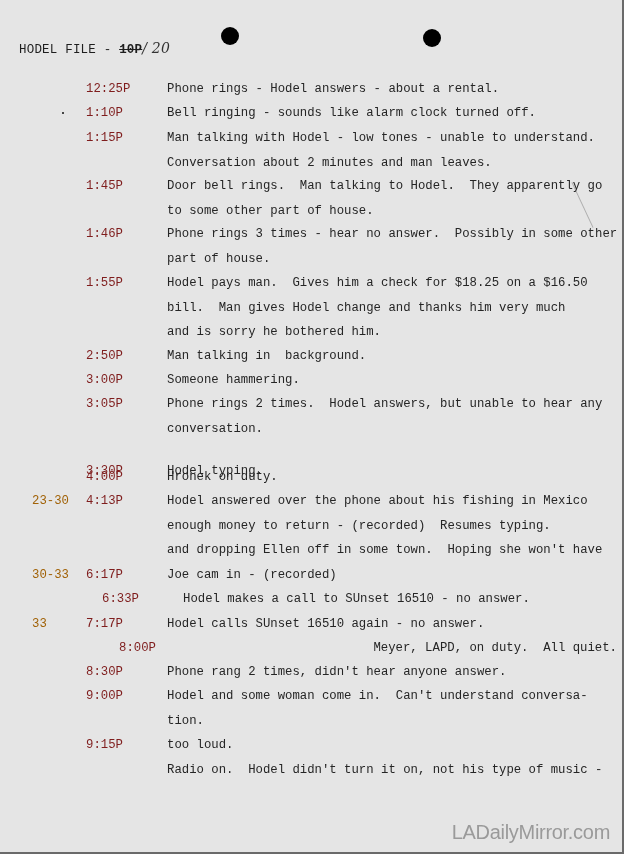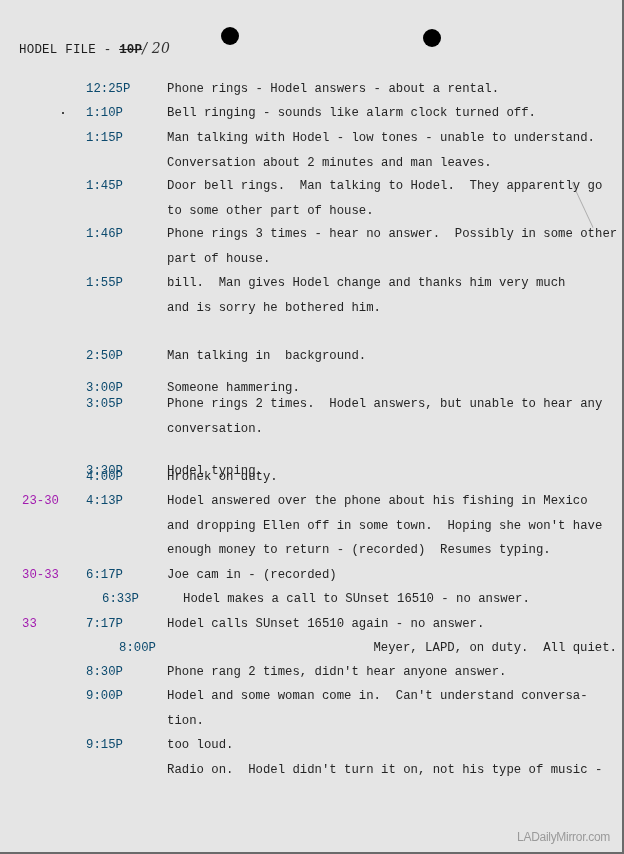--- a/index.html
+++ b/index.html
@@ -22,31 +22,31 @@
     position: absolute; width: 18px; height: 18px; border-radius: 50%;
     background: #000;
   }
   .header {
     position: absolute; left: 19px; top: 40px;
     font-size: 12.5px; letter-spacing: 0.2px; color: #1e1e1e;
   }
   .header .strike { text-decoration: line-through; font-weight: bold; }
   .header .hand { font-family: "DejaVu Serif", serif; font-style: italic; font-size: 14px; color: #333; }
   .entry { position: absolute; font-size: 12.3px; line-height: 24.5px; }
-  .ref { position: absolute; left: 22px; width: 55px; color: #a21caf; }
-  .time { position: absolute; left: 86px; width: 70px; color: #0c4a6e; }
+  .ref { position: absolute; left: 32px; width: 55px; color: #a16207; }
+  .time { position: absolute; left: 86px; width: 70px; color: #7f1d1d; }
   .text { position: absolute; left: 167px; width: 450px; white-space: pre; color: #252525; }
   .dot { position: absolute; left: 62px; top: 112px; width: 2px; height: 2px; background: #444; }
   .scratch {
     position: absolute; left: 582px; top: 180px; width: 1px; height: 50px;
     background: #888; transform: rotate(-25deg); opacity: 0.6;
   }
   .watermark {
     position: absolute; right: 12px; bottom: 8px;
-    font-family: "Liberation Sans", sans-serif; font-size: 12px; color: #9a9a9a;
+    font-family: "Liberation Sans", sans-serif; font-size: 20px; color: #9a9a9a;
     letter-spacing: -0.3px;
   }
 </style>
 </head>
 <body>
 
 <div class="page">
   <div class="punch" style="left:221px;top:27px;"></div>
   <div class="punch" style="left:423px;top:29px;"></div>
   <div class="dot"></div>
@@ -78,28 +78,28 @@
         <div class="text"><div>Door bell rings.  Man talking to Hodel.  They apparently go</div><div>to some other part of house.</div></div>
       </div>
       <div class="entry" style="top: 222px; left: 0px; width: 620px; height: 49px; padding-left: 16px;">
         <span class="ref"></span>
         <span class="time">1:46P</span>
         <div class="text"><div>Phone rings 3 times - hear no answer.  Possibly in some other</div><div>part of house.</div></div>
       </div>
       <div class="entry" style="top: 271px; left: 0px; width: 620px; height: 73.5px;">
         <span class="ref"></span>
         <span class="time">1:55P</span>
-        <div class="text"><div>bill.  Man gives Hodel change and thanks him very much</div><div>and is sorry he bothered him.</div></div>
+        <div class="text"><div>Hodel pays man.  Gives him a check for $18.25 on a $16.50</div><div>bill.  Man gives Hodel change and thanks him very much</div><div>and is sorry he bothered him.</div></div>
       </div>
       <div class="entry" style="top: 344px; left: 0px; width: 620px; height: 24.5px;">
         <span class="ref"></span>
         <span class="time">2:50P</span>
         <div class="text"><div>Man talking in  background.</div></div>
       </div>
-      <div class="entry" style="top: 368px; left: 0px; width: 620px; height: 24.5px; margin-top: 8px;">
+      <div class="entry" style="top: 368px; left: 0px; width: 620px; height: 24.5px;">
         <span class="ref"></span>
         <span class="time">3:00P</span>
         <div class="text"><div>Someone hammering.</div></div>
       </div>
       <div class="entry" style="top: 392px; left: 0px; width: 620px; height: 49px;">
         <span class="ref"></span>
         <span class="time">3:05P</span>
         <div class="text"><div>Phone rings 2 times.  Hodel answers, but unable to hear any</div><div>conversation.</div></div>
       </div>
       <div class="entry" style="top: 459px; left: 0px; width: 620px; height: 24.5px;">
@@ -108,21 +108,21 @@
         <div class="text"><div>Hodel typing.</div></div>
       </div>
       <div class="entry" style="top: 465px; left: 0px; width: 620px; height: 24.5px;">
         <span class="ref"></span>
         <span class="time">4:00P</span>
         <div class="text"><div>Hronek on duty.</div></div>
       </div>
       <div class="entry" style="top: 489px; left: 0px; width: 620px; height: 73.5px;">
         <span class="ref">23-30</span>
         <span class="time">4:13P</span>
-        <div class="text"><div>Hodel answered over the phone about his fishing in Mexico</div><div>and dropping Ellen off in some town.  Hoping she won't have</div><div>enough money to return - (recorded)  Resumes typing.</div></div>
+        <div class="text"><div>Hodel answered over the phone about his fishing in Mexico</div><div>enough money to return - (recorded)  Resumes typing.</div><div>and dropping Ellen off in some town.  Hoping she won't have</div></div>
       </div>
       <div class="entry" style="top: 563px; left: 0px; width: 620px; height: 24.5px;">
         <span class="ref">30-33</span>
         <span class="time">6:17P</span>
         <div class="text"><div>Joe cam in - (recorded)</div></div>
       </div>
       <div class="entry" style="top: 587px; left: 16px; width: 620px; height: 24.5px;">
         <span class="ref"></span>
         <span class="time">6:33P</span>
         <div class="text"><div>Hodel makes a call to SUnset 16510 - no answer.</div></div>

